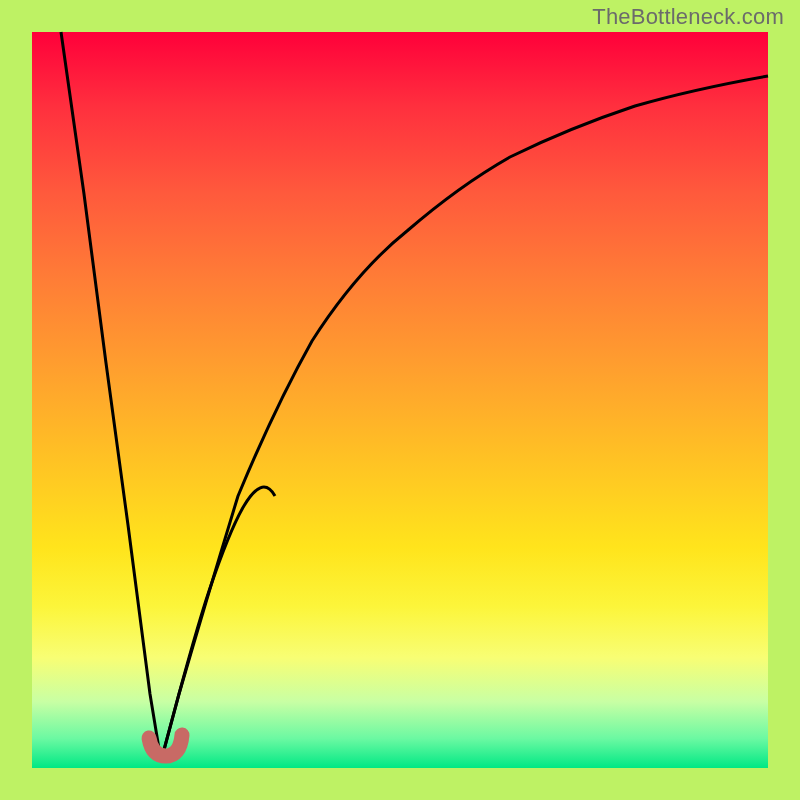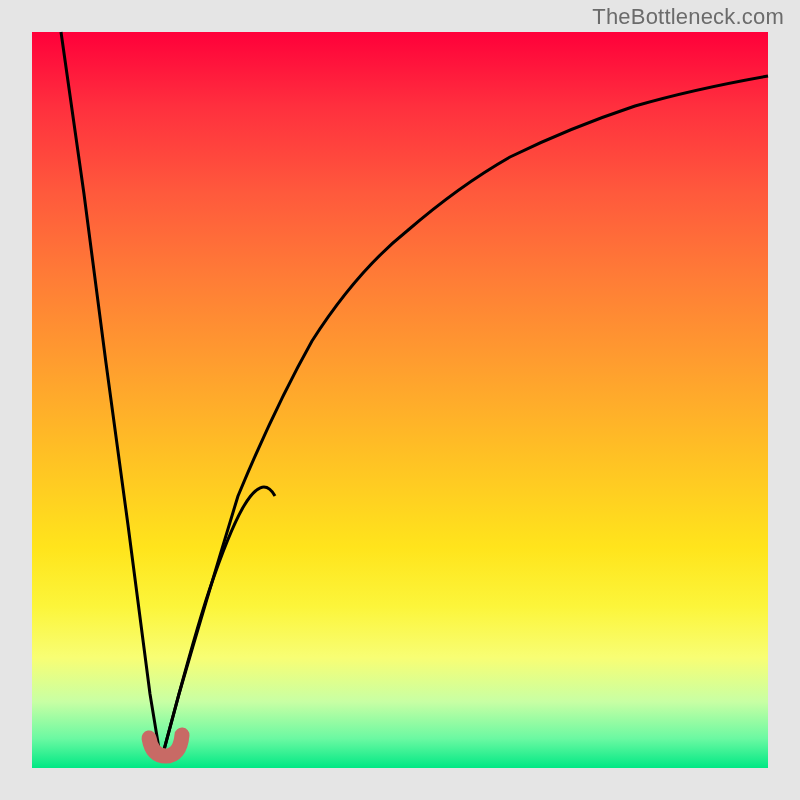--- a/index.html
+++ b/index.html
@@ -7,21 +7,21 @@
     padding: 0;
     width: 800px;
     height: 800px;
     background: #000;
     overflow: hidden;
     font-family: Arial, Helvetica, sans-serif;
   }
   .frame {
     position: absolute;
     inset: 0;
-    background: #e5e5e5;
+    background: #bef264;
   }
   .plot-area {
     position: absolute;
     left: 32px;
     top: 32px;
     width: 736px;
     height: 736px;
     background: linear-gradient(to bottom,
       #ff003a 0%,
       #ff2f3e 10%,

